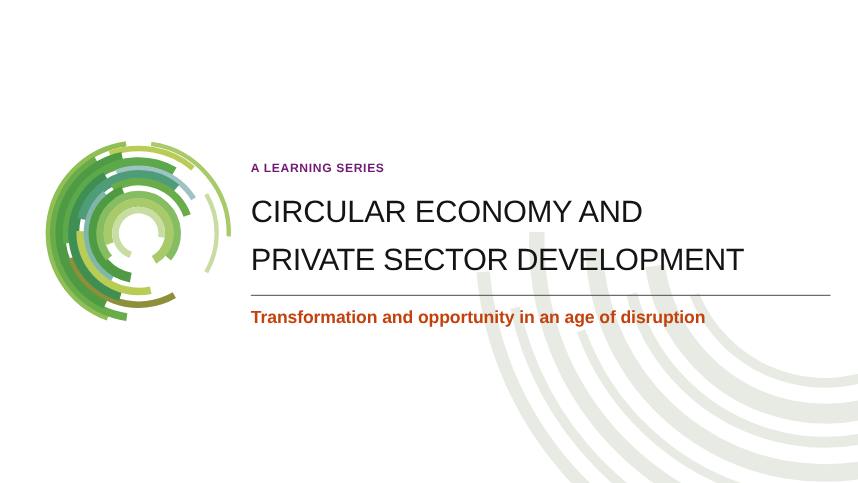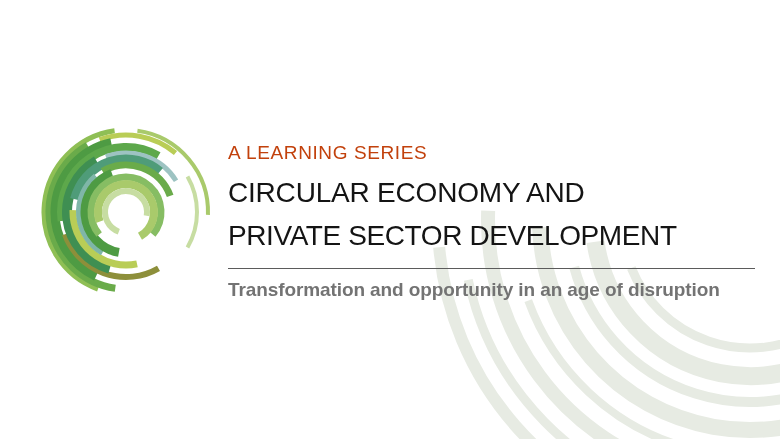--- a/index.html
+++ b/index.html
@@ -36,24 +36,24 @@
   }
 
   
   #text-block {
     position: absolute;
     left: 228px;
     top: 143px;
     width: 528px;
   }
   .eyebrow {
-    font-size: 19px;
-    font-weight: normal;
+    font-size: 11px;
+    font-weight: bold;
     letter-spacing: 0.6px;
-    color: #c2410c;
+    color: #701a75;
     line-height: 20px;
     margin: 0 0 8px 0;
     white-space: nowrap;
   }
   .title {
     font-size: 28px;
     font-weight: 300;
     color: #141414;
     line-height: 43px;
     letter-spacing: -0.2px;
@@ -61,23 +61,23 @@
     white-space: nowrap;
   }
   .title-line2 { letter-spacing: -0.4px; }
   .rule {
     height: 0;
     border-top: 1.6px solid #5b5b5b;
     margin: 11px 0 11px 0;
     width: 527px;
   }
   .subtitle {
-    font-size: 19px;
+    font-size: 16px;
     font-weight: bold;
-    color: #737373;
+    color: #c2410c;
     letter-spacing: -0.1px;
     line-height: 20px;
     margin: 0;
     white-space: nowrap;
   }
 </style>
 </head>
 <body>
 
 <div id="slide">

